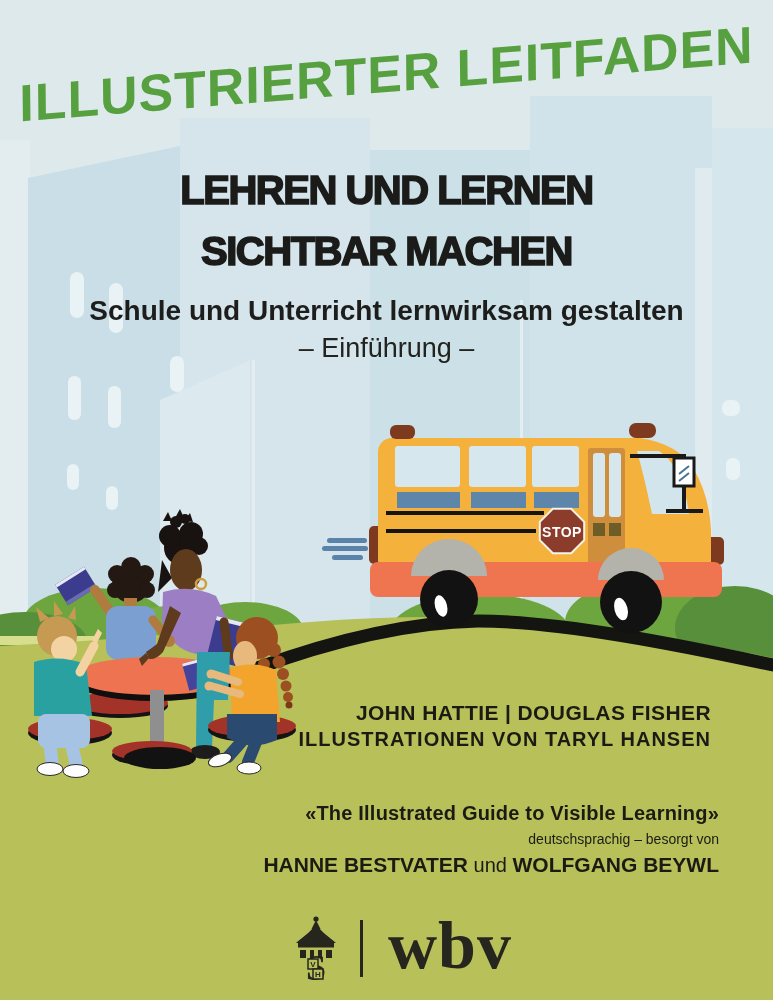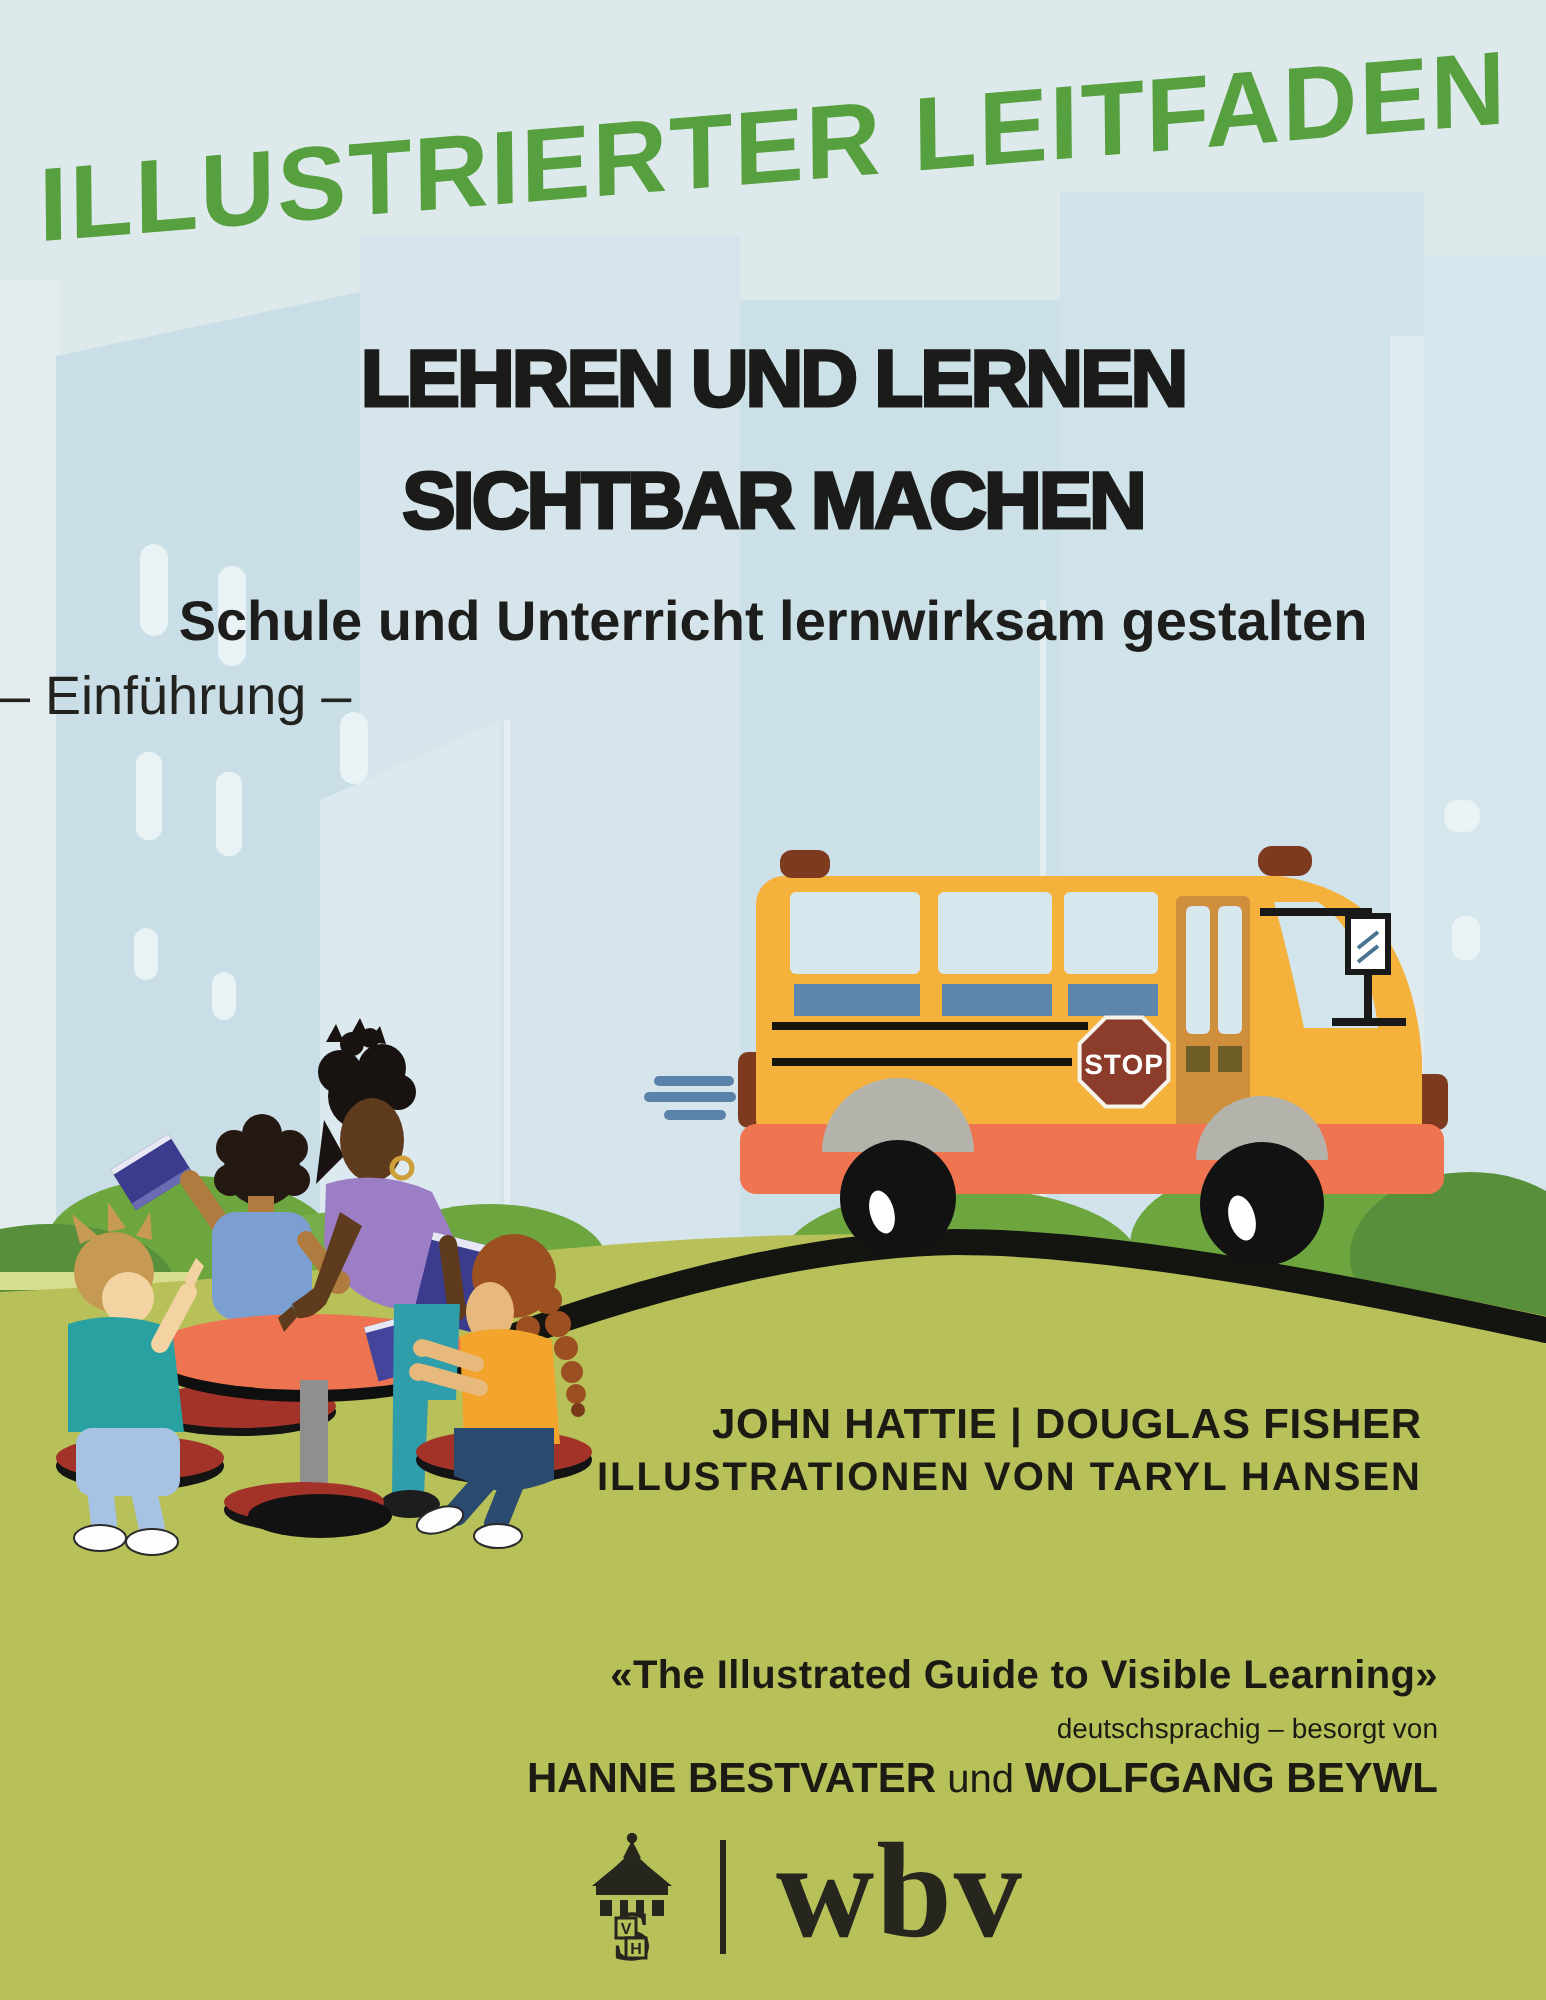--- a/index.html
+++ b/index.html
@@ -41,33 +41,33 @@
     font-weight:700;font-size:40px;line-height:61px;letter-spacing:-1.5px;
     color:var(--title_text,#1b1b19);
     -webkit-text-stroke:1.6px var(--title_text,#1b1b19);
     white-space:nowrap;
   }
   .subtitle{
     position:absolute;left:0;right:0;top:295px;text-align:center;
     font-weight:700;font-size:28px;color:#1d1d1b;white-space:nowrap;
   }
   .edition{
-    position:absolute;left:0;right:0;top:333px;text-align:left;
+    position:absolute;left:0;right:0;top:333px;text-align:center;
     font-weight:400;font-size:27px;color:#22221f;white-space:nowrap;
   }
   .authors{
     position:absolute;right:62px;top:699px;text-align:right;
     color:#1b1b14;line-height:27px;white-space:nowrap;
   }
   .authors .bold-line{font-weight:700;font-size:21px;letter-spacing:.4px;}
   .authors .illu-line{font-size:20px;letter-spacing:1px;}
   .authors .illu-line .pre{font-weight:700;}
   .authors .illu-line .name{font-weight:700;margin-top:40px;}
   .credits{
-    position:absolute;right:54px;top:825px;text-align:right;
+    position:absolute;right:54px;top:800px;text-align:right;
     color:#1b1b14;line-height:26px;white-space:nowrap;
   }
   .credits .l1{font-weight:700;font-size:20px;letter-spacing:.2px;}
   .credits .l2{font-weight:400;font-size:14px;}
   .credits .l3{font-weight:700;font-size:21px;}
   .credits .l3 .und{font-weight:400;font-size:20px;}
 
   .logo-row{position:absolute;left:0;top:914px;width:773px;height:80px;}
   .svh-logo{position:absolute;left:294px;top:2px;}
   .logo-divider{position:absolute;left:360px;top:6px;width:3px;height:57px;background:#26261f;}

